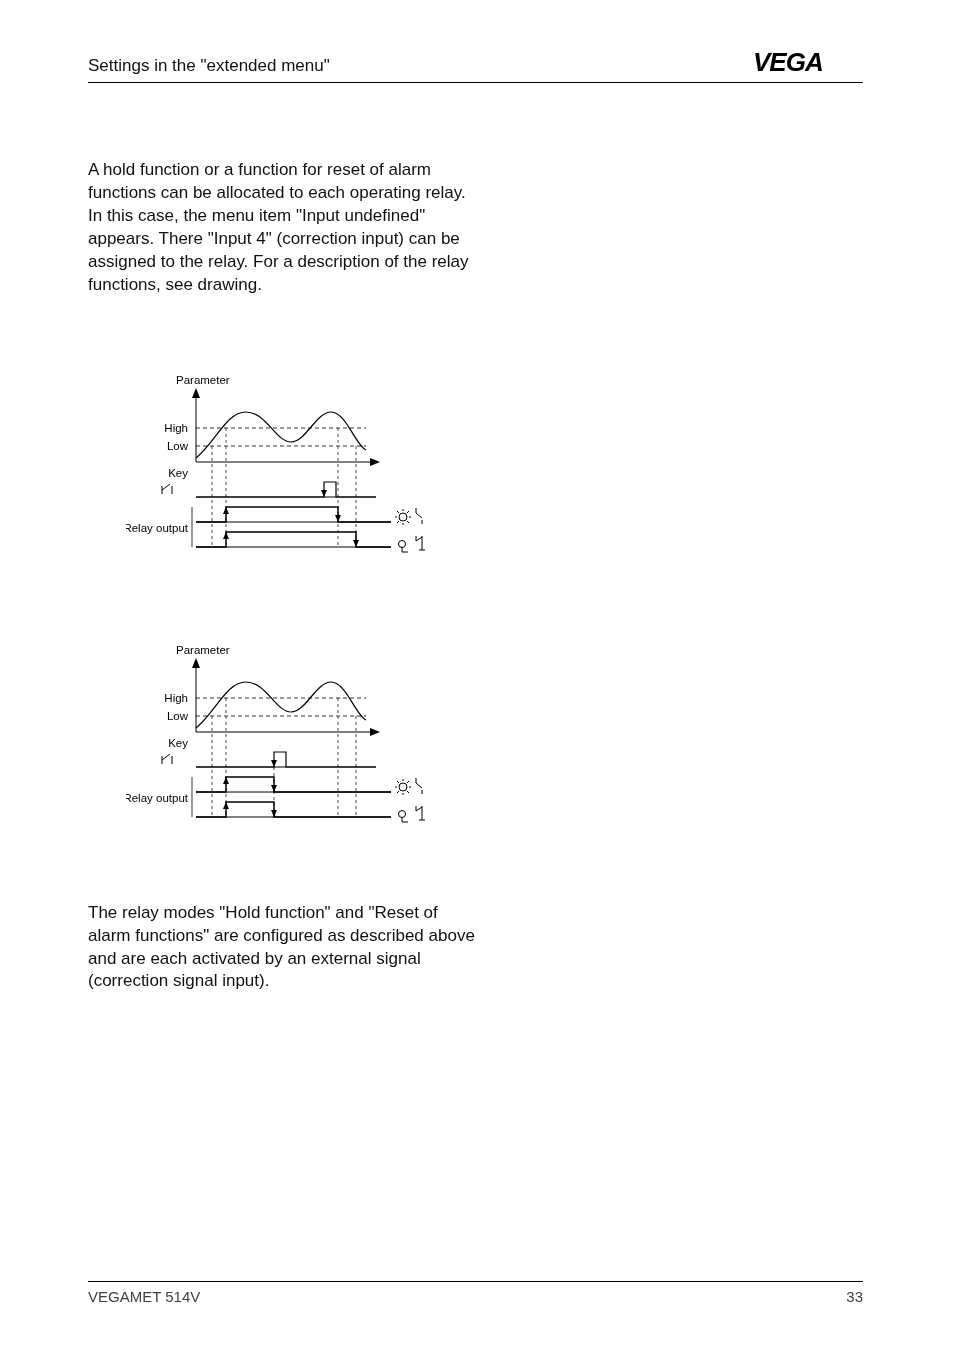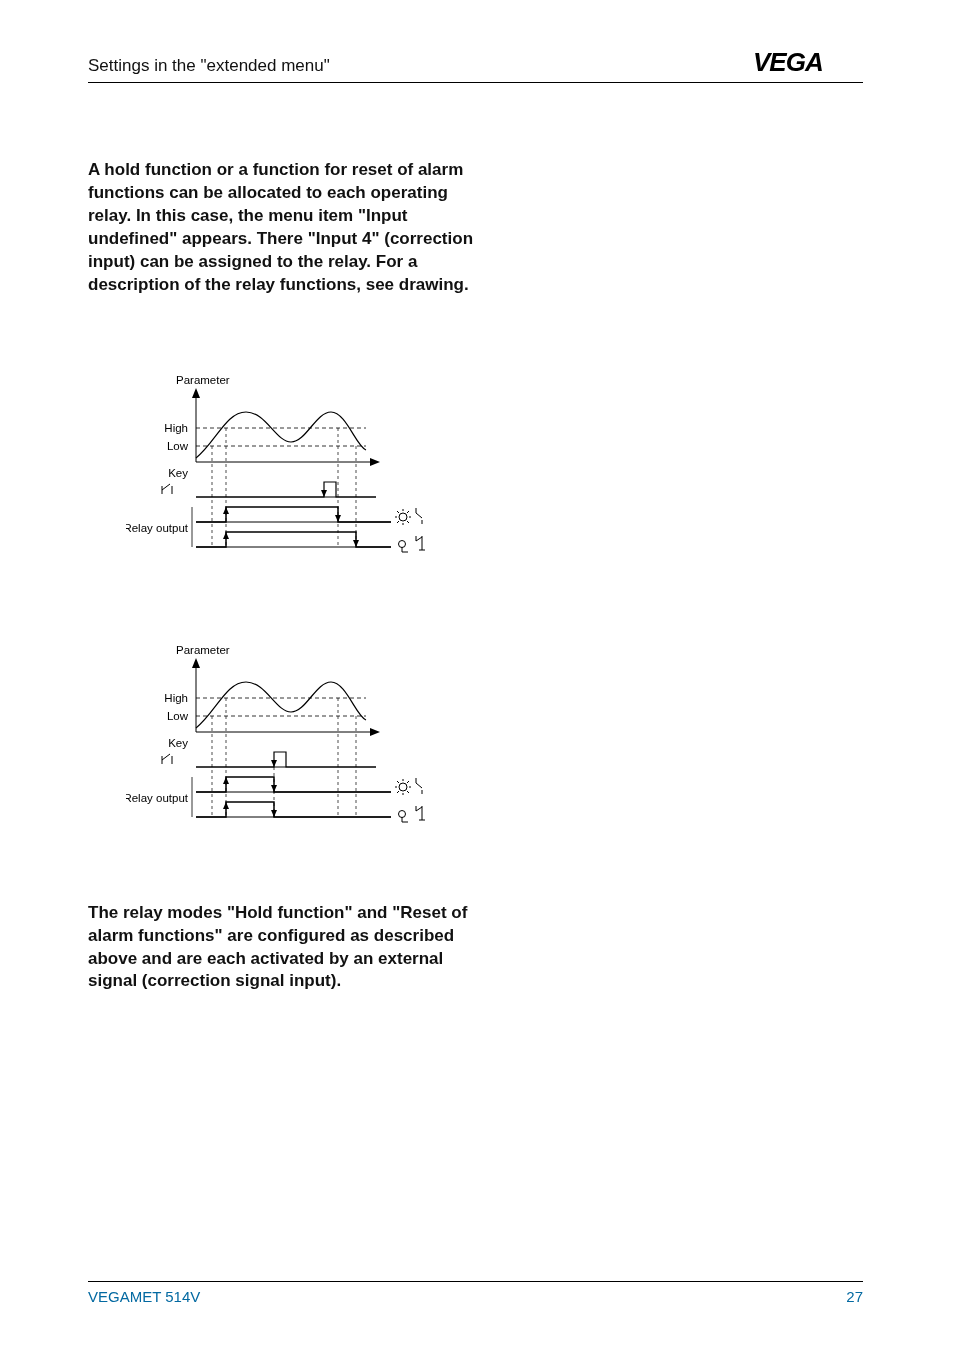--- a/index.html
+++ b/index.html
@@ -31,42 +31,41 @@
     font-weight: 400;
     color: #111;
   }
   .logo svg { display: block; }
   .body-text {
     margin-top: 76px;
     width: 395px;
     font-size: 17px;
     line-height: 1.35;
     color: #111;
-    font-weight: bold;
   }
   .body-text p { margin-bottom: 0; }
   .diagram-block {
     margin-top: 75px;
     width: 310px;
     margin-left: 38px;
   }
   .diagram-block + .diagram-block { margin-top: 70px; }
   .diagram-block svg { display: block; }
   .body-text.second { margin-top: 60px; }
   .footer-row {
     position: absolute;
     left: 0;
     bottom: 0;
     width: 775px;
     border-top: 1px solid #000;
     padding-top: 6px;
     display: flex;
     justify-content: space-between;
     font-size: 15px;
-    color: #0369a1;
+    color: #404040;
   }
   .dlabel {
     font-family: Arial, Helvetica, sans-serif;
     font-size: 11.5px;
     fill: #000;
   }
 </style>
 </head>
 <body>
 
@@ -253,16 +252,16 @@
       </g>
     </svg>
   </div>
 
   <div class="body-text second">
     <p>The relay modes "Hold function" and "Reset of alarm functions" are configured as described above and are each activated by an external signal (correction signal input).</p>
   </div>
 
   <div class="footer-row">
     <span>VEGAMET 514V</span>
-    <span>27</span>
+    <span>33</span>
   </div>
 
 </div>
 
 </body></html>

